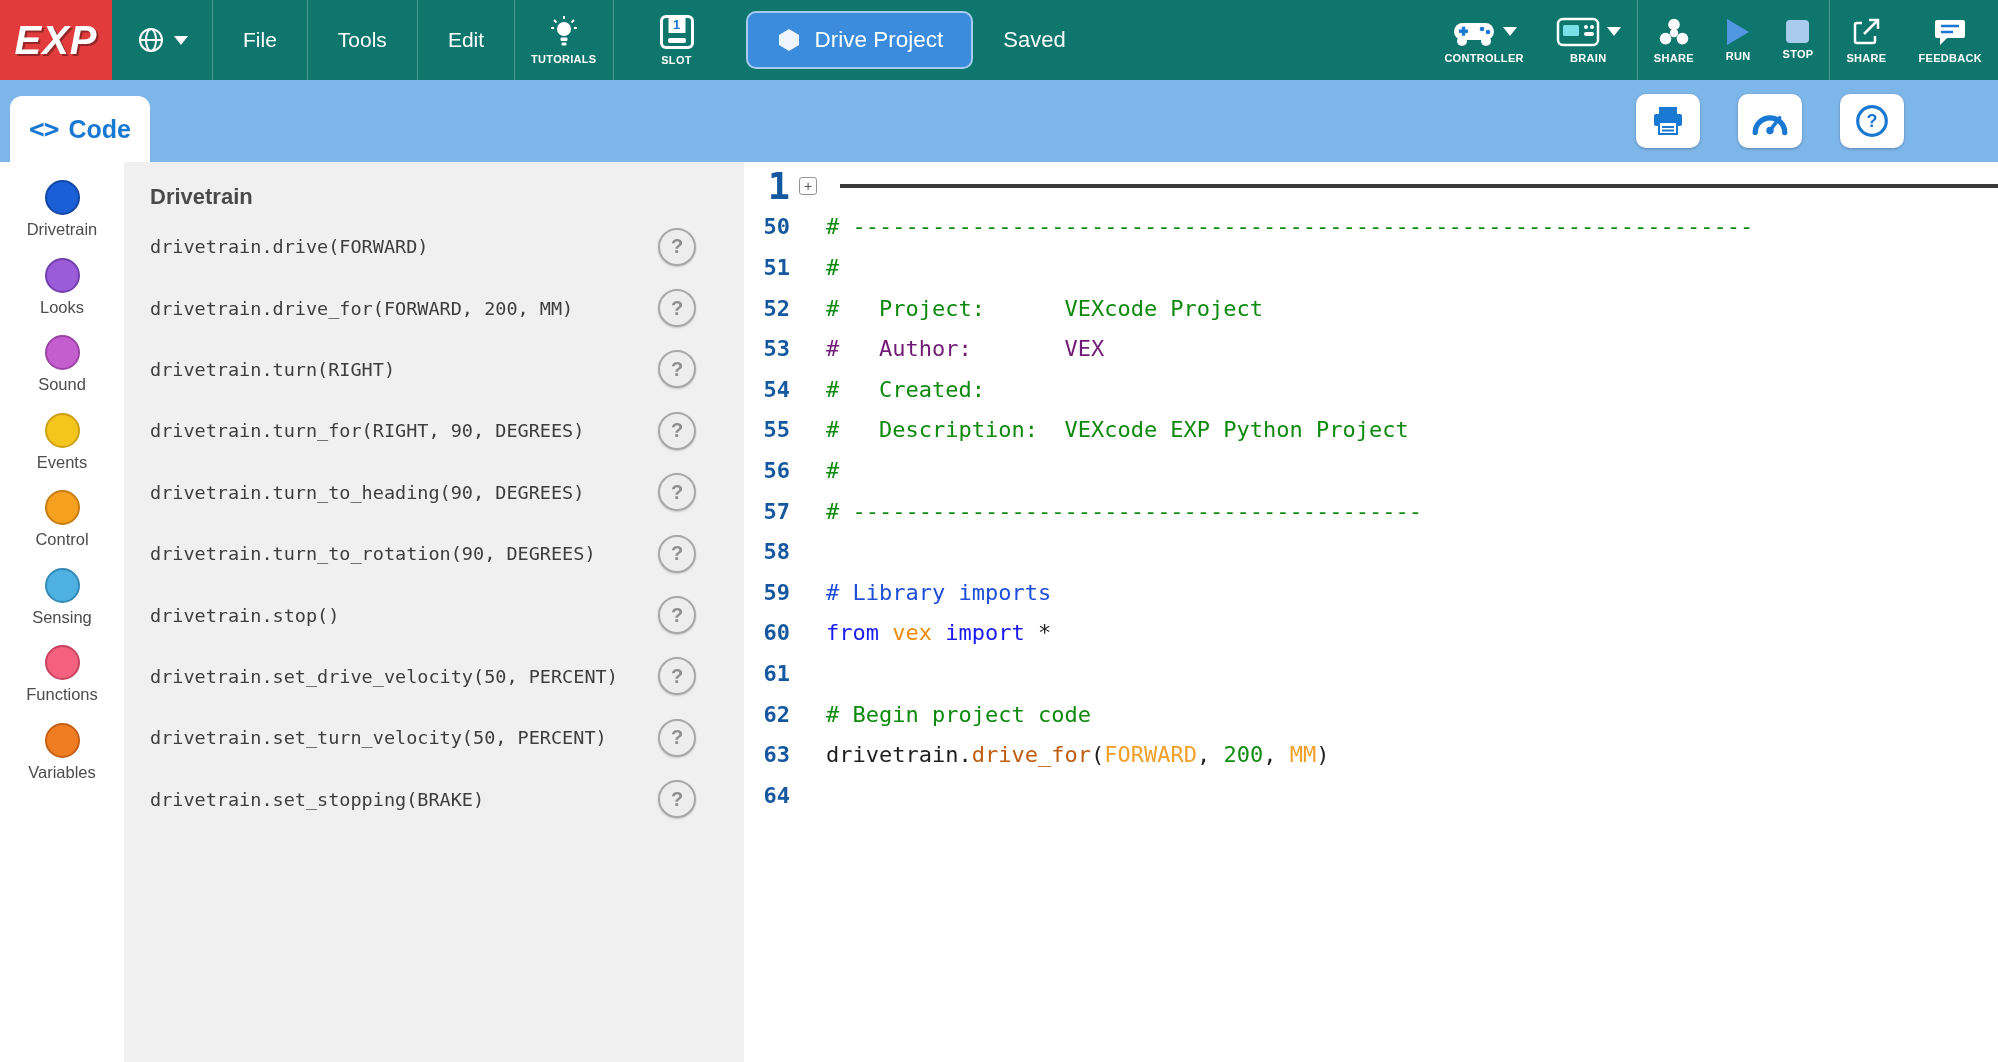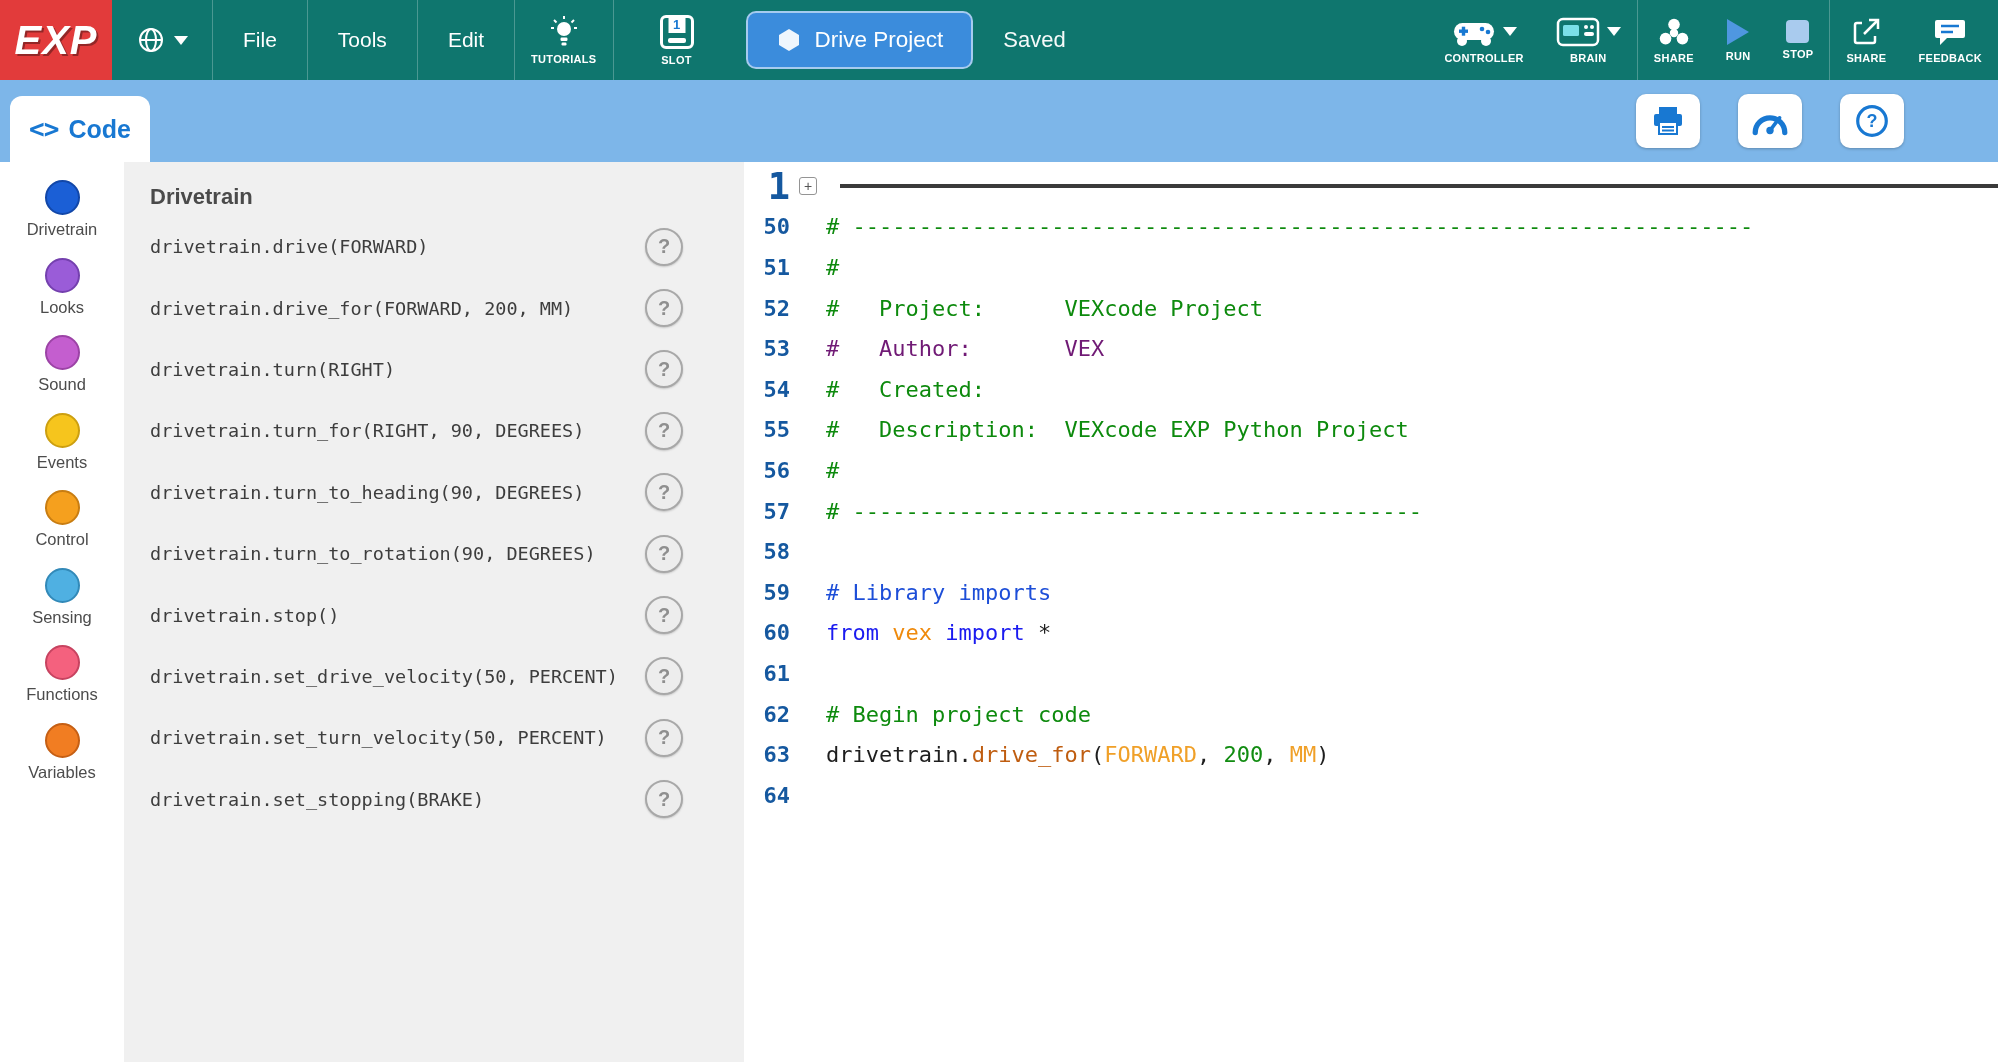--- a/index.html
+++ b/index.html
@@ -52,21 +52,21 @@
   .main { display:flex; height:900px; }
 
   .cat-sidebar { width:124px; background:#fff; padding-top:18px; display:flex; flex-direction:column;
                  align-items:center; }
   .cat { height:77.5px; width:100%; display:flex; flex-direction:column; align-items:center; cursor:pointer; }
   .cat-circle { width:35px; height:35px; border-radius:50%; border:2.5px solid; }
   .cat-label { font-size:16.5px; color:#4c4c4c; margin-top:5px; }
 
   .palette { width:620px; background:#f0f0f0; padding:22px 0 0 26px; }
   .palette-heading { font-weight:700; font-size:22px; color:#4a4a4a; margin-bottom:6px; }
-  .cmd-row { height:61.4px; display:flex; align-items:center; padding-right:61px; cursor:pointer; }
+  .cmd-row { height:61.4px; display:flex; align-items:center; padding-right:48px; cursor:pointer; }
   .cmd-text { flex:1; font-family:"DejaVu Sans Mono", monospace; font-size:18.5px; color:#3d3d3d; }
   .cmd-help { width:38px; height:38px; border-radius:50%; border:2px solid #a8a8a8; background:#ededed;
               color:#8f8f8f; font-size:20px; font-weight:700; display:flex; align-items:center;
               justify-content:center; box-shadow:0 1px 2px rgba(0,0,0,.18); cursor:pointer; }
 
   .editor { flex:1; background:#fff; padding-top:4px; overflow:hidden; }
   .eline { display:flex; align-items:center; height:40.6px;
            font-family:"DejaVu Sans Mono", monospace; font-size:22px; }
   .eline.big { font-size:37px; }
   .lnum { width:46px; flex-shrink:0; text-align:right; color:#15589f; font-weight:700; }

